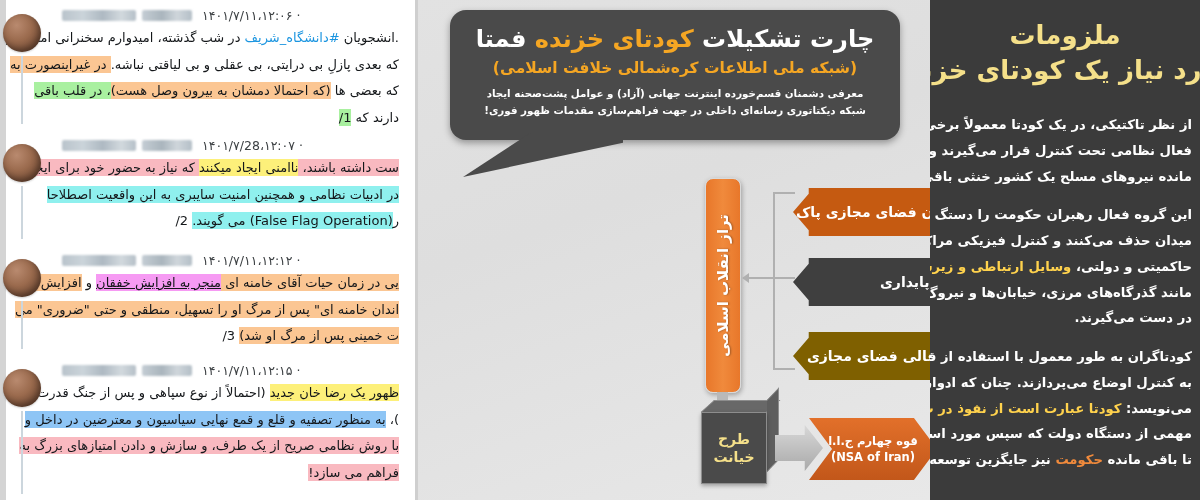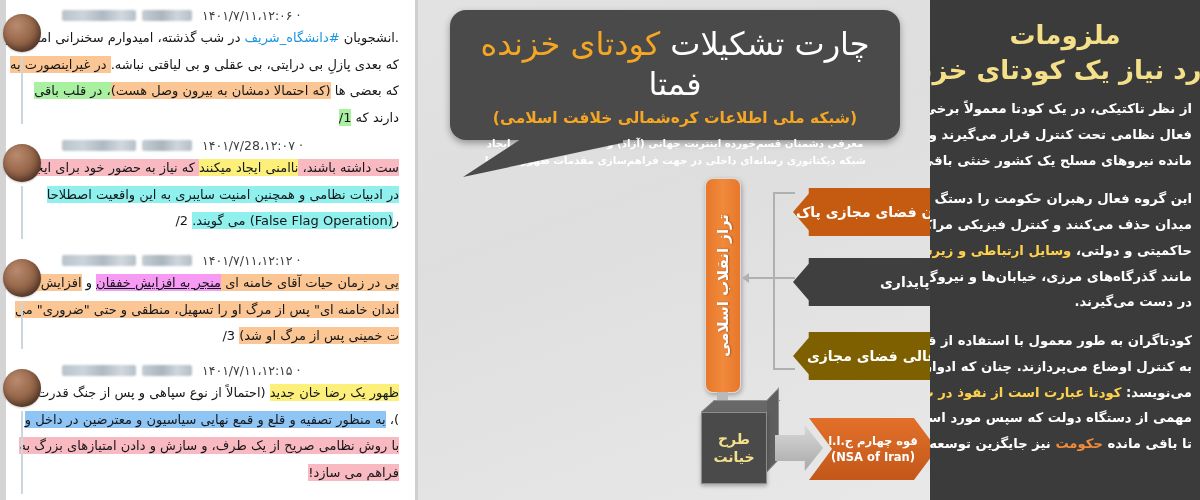--- a/index.html
+++ b/index.html
@@ -25,21 +25,21 @@
   #left-panel .ttl {
     color: #f5e08a;
     font-weight: bold;
     text-align: center;
     line-height: 1.35;
     white-space: nowrap;
   }
   #left-panel .ttl-1 { font-size: 26px; }
   #left-panel .ttl-2 { font-size: 26px; margin-right: -34px; }
   #left-panel .body {
-    margin-top: 8px;
+    margin-top: 24px;
     color: #ffffff;
     font-size: 13.2px;
     line-height: 1.95;
     font-weight: bold;
     text-align: justify;
     white-space: nowrap;
     direction: rtl;
     padding-right: 8px;
   }
   #left-panel .para { margin-bottom: 13px; }
@@ -63,21 +63,21 @@
   
   #chart-header {
     position: absolute; left: 35px; top: 10px;
     width: 450px; height: 130px;
     background: #4a4a4a;
     border-radius: 16px;
     box-shadow: 0 3px 7px rgba(0,0,0,.35);
     text-align: center;
     padding-top: 14px;
   }
-  #chart-header .h1 { font-size: 32px; font-weight: normal; color:#ffffff; line-height:1.25; }
+  #chart-header .h1 { font-size: 24px; font-weight: bold; color:#ffffff; line-height:1.25; }
   #chart-header .h1 .accent { color:#f5a623; }
   #chart-header .h2 { font-size: 15.5px; font-weight: bold; color:#f5a623; margin-top: 5px; }
   #chart-header .h3 { font-size: 10.3px; font-weight: bold; color:#ffffff; margin-top: 8px; line-height: 1.65; }
 
   
   #header-pointer {
     position: absolute; left: 48px; top: 133px; width: 160px; height: 44px;
     background: #4a4a4a;
     clip-path: polygon(100% 0%, 100% 22%, 0% 100%, 42% 0%);
   }

